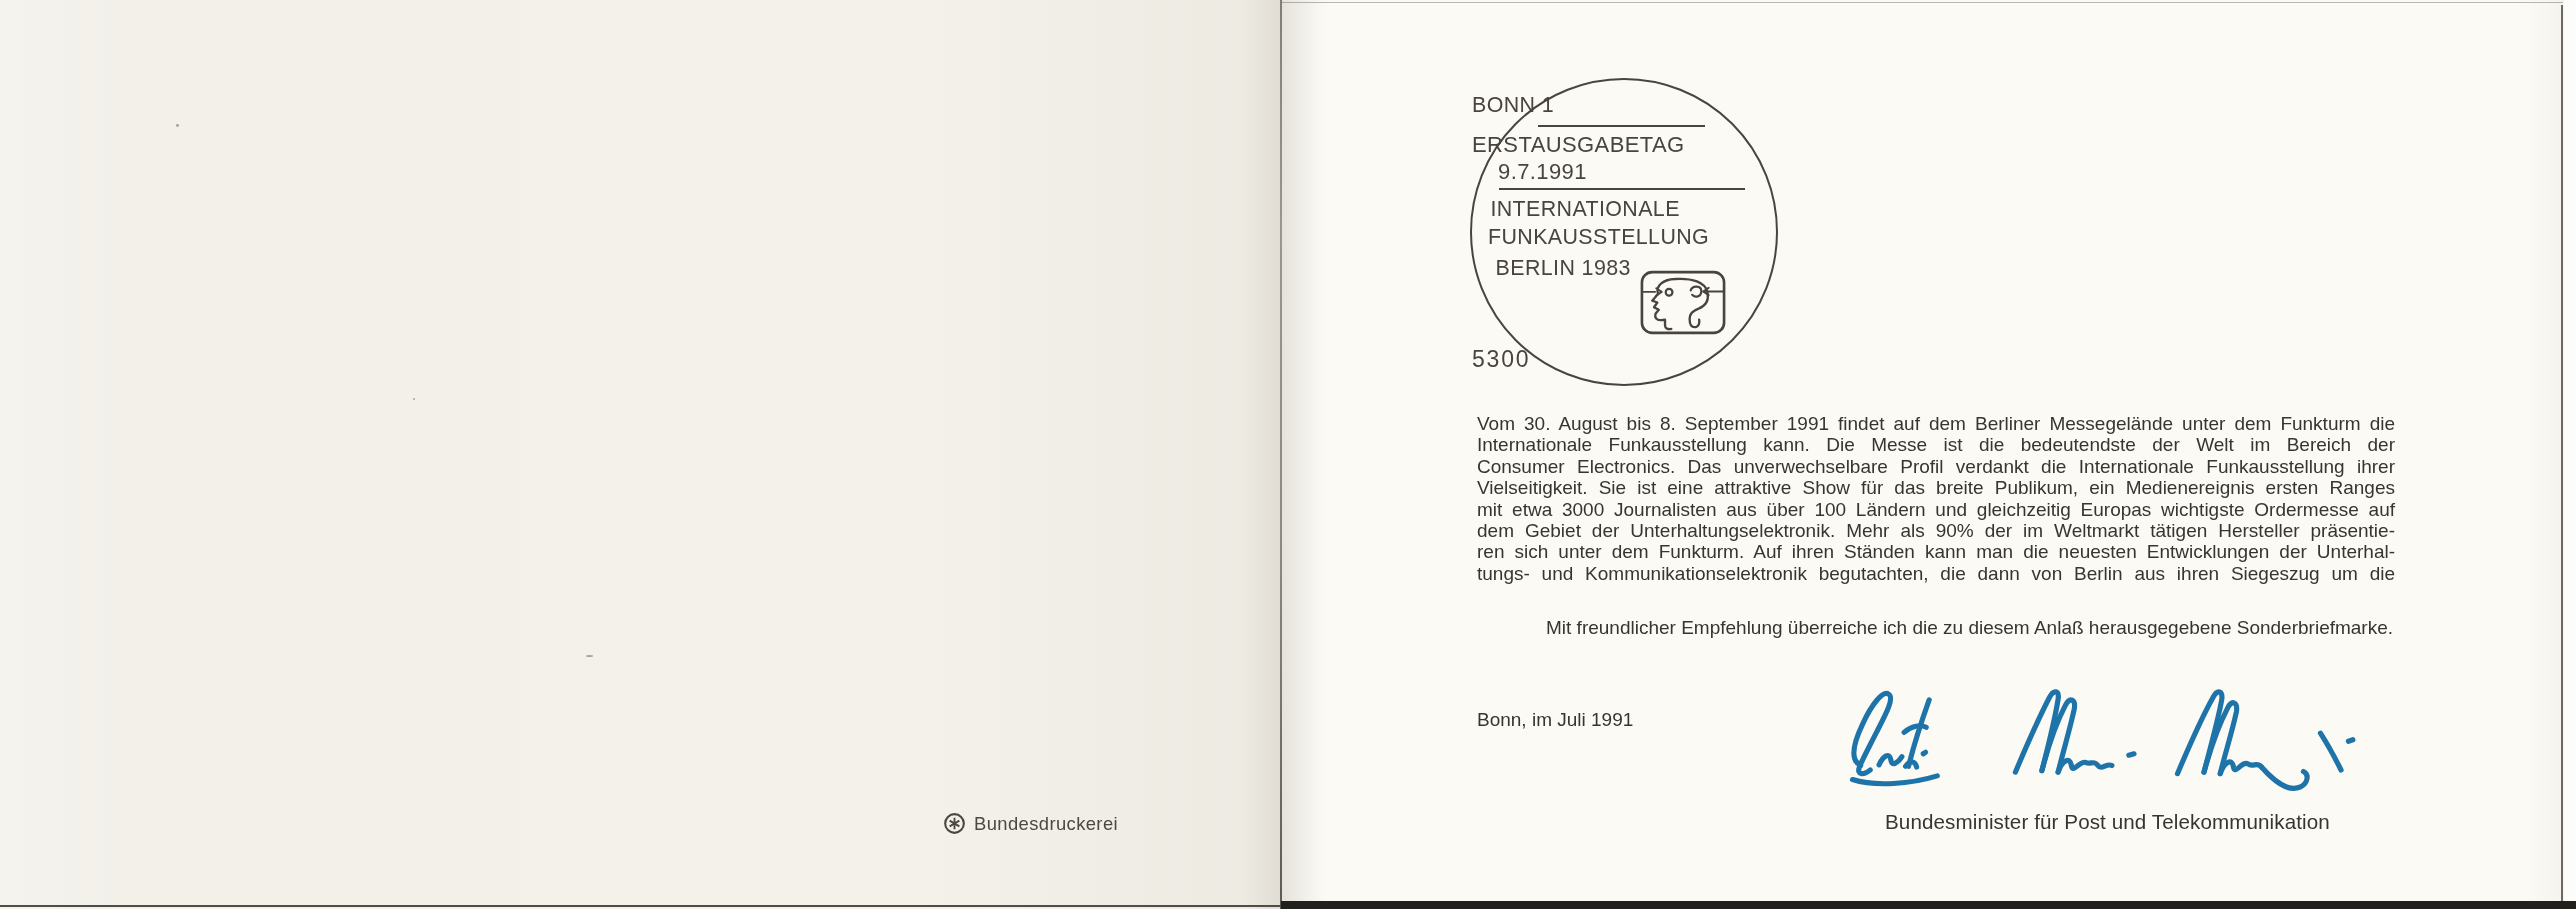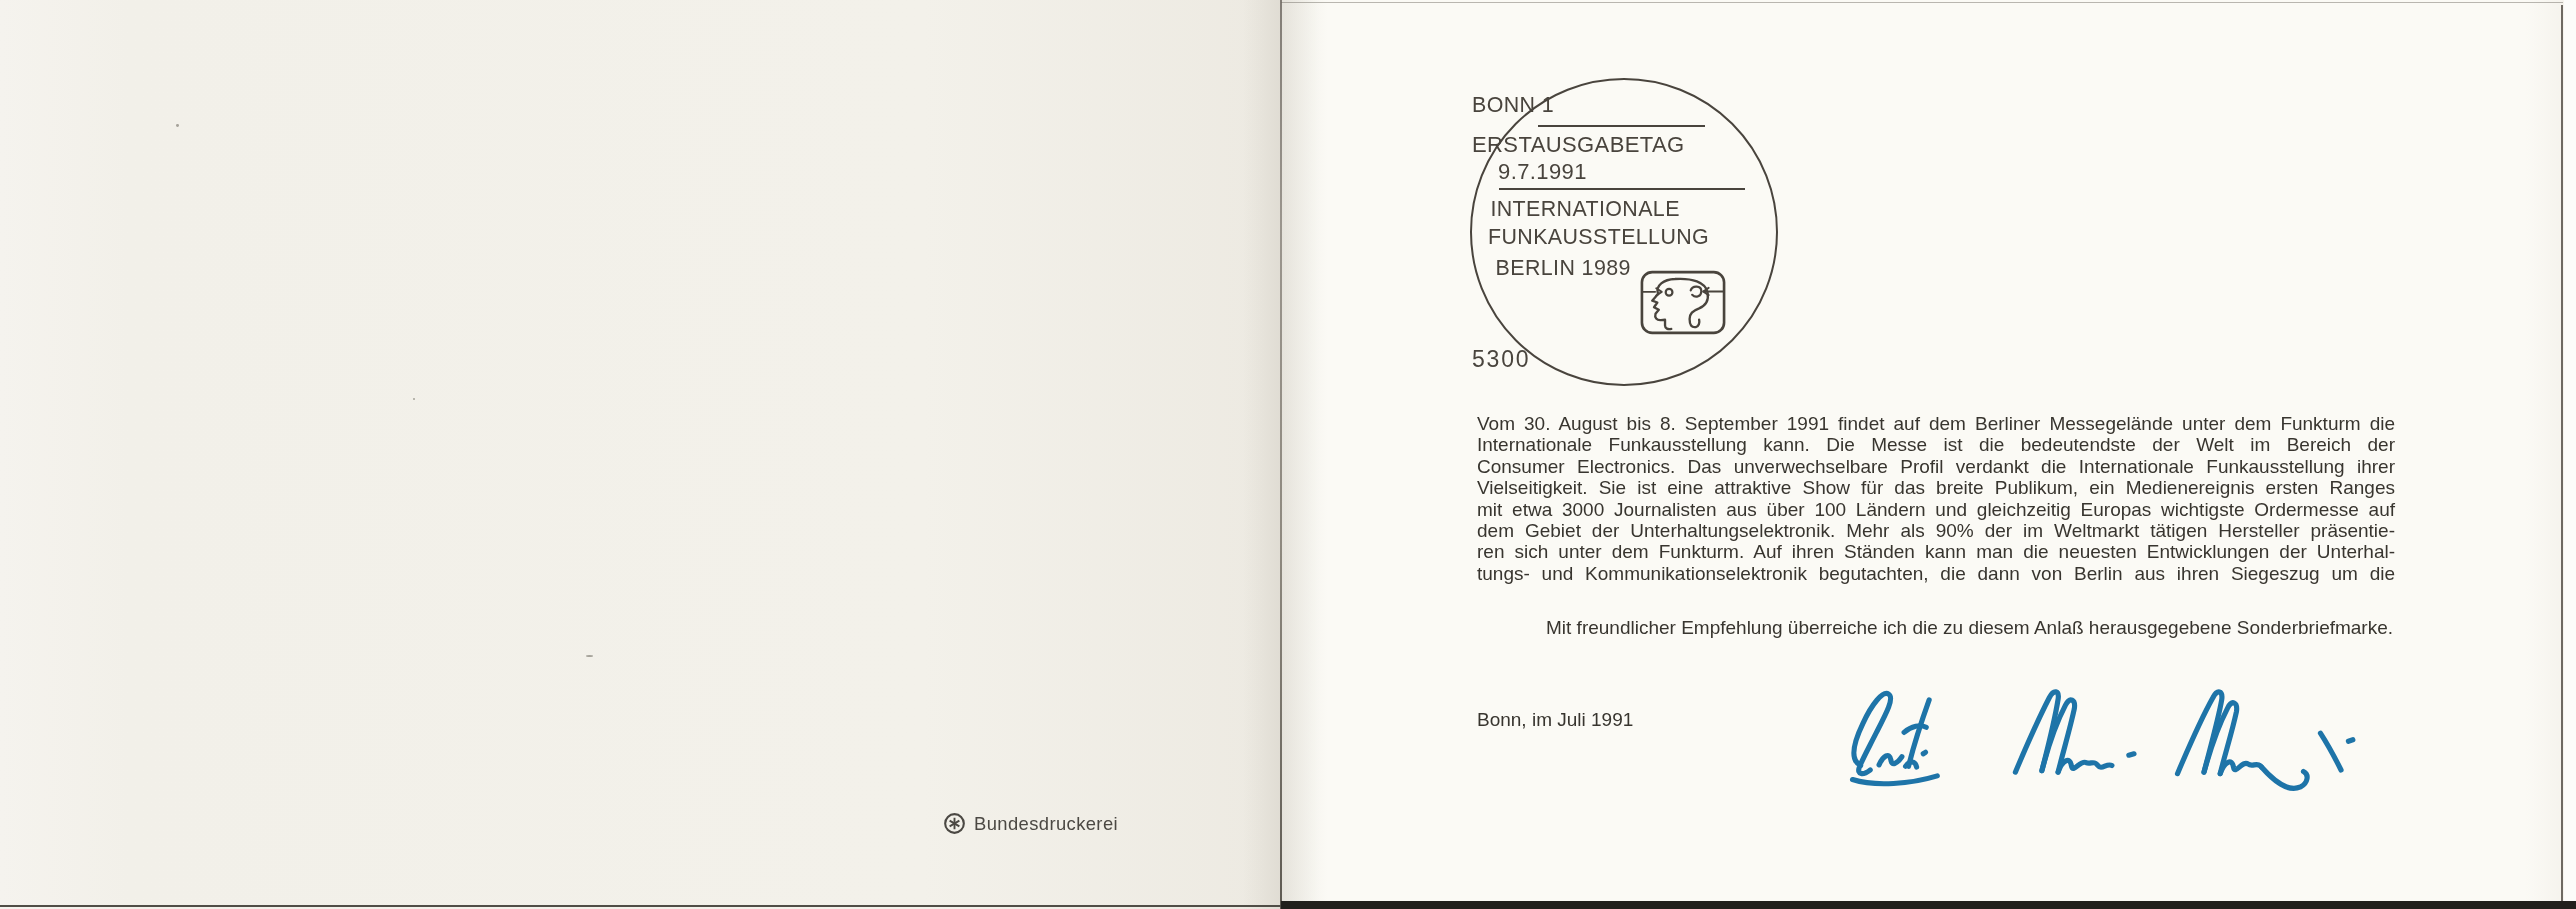--- a/index.html
+++ b/index.html
@@ -96,21 +96,21 @@
   </div>
 
   <div class="postmark">
     <div class="pm-line pm-office">BONN 1</div>
     <div class="pm-rule pm-rule1"></div>
     <div class="pm-line pm-event">ERSTAUSGABETAG</div>
     <div class="pm-line pm-left pm-date">9.7.1991</div>
     <div class="pm-rule pm-rule2"></div>
     <div class="pm-line pm-left pm-exh1">INTERNATIONALE</div>
     <div class="pm-line pm-left pm-exh2">FUNKAUSSTELLUNG</div>
-    <div class="pm-line pm-left pm-exh3">BERLIN 1989</div>
+    <div class="pm-line pm-left pm-exh3">BERLIN 1983</div>
     <div class="pm-logo">
       <svg width="88" height="67" viewBox="0 0 120 91" fill="none" stroke="currentColor" stroke-linecap="round" stroke-linejoin="round">
         <rect x="4" y="4" width="112" height="83" rx="14" stroke-width="3.6"></rect>
 
         <path d="M26 34 C22 22 34 14 49 13.5 C72 12 91 17.5 93.5 32 C95.5 43 90 50 82 53.5 C73 57 69 60.5 69 68 C69 76 71.5 80 77.5 79 C81.5 78.2 83 73 82 69" stroke-width="3.2"></path>
 
         <path d="M26 34 L18 43 L25 45.5 L20.5 52 L27 55.5 L22.5 61 C21 66 24 70 30 69.5 L35.5 69 L35.5 77 C35.5 81 39.5 82.5 44 81.5" stroke-width="3.2"></path>
 
         <path d="M4 31 H22" stroke-width="2.6"></path>
         <path d="M23.5 26 L31 31 L23.5 36" stroke-width="2.6"></path>
@@ -157,15 +157,16 @@
 
       <path d="M458 131 C472 98 492 53 506 28 C512 16 520 18 518 31 C514 55 502 98 494 129"></path>
       <path d="M494 129 C502 100 514 65 526 42 C532 30 540 34 538 47 C532 75 522 106 516 131"></path>
       <path d="M516 131 C522 114 532 110 534 122 C536 134 546 112 554 118 C560 123 566 114 572 122"></path>
       <path d="M572 122 C588 140 607 157 625 149 C635 144 637 132 629 128"></path>
       <path d="M652 76 C661 90 670 106 680 126"></path>
       <path d="M690 87 L696 85"></path>
     </svg>
   </div>
 
+  <div class="sig-caption">Bundesminister für Post und Telekommunikation</div>
 
 </div>
 
 
 </body></html>

